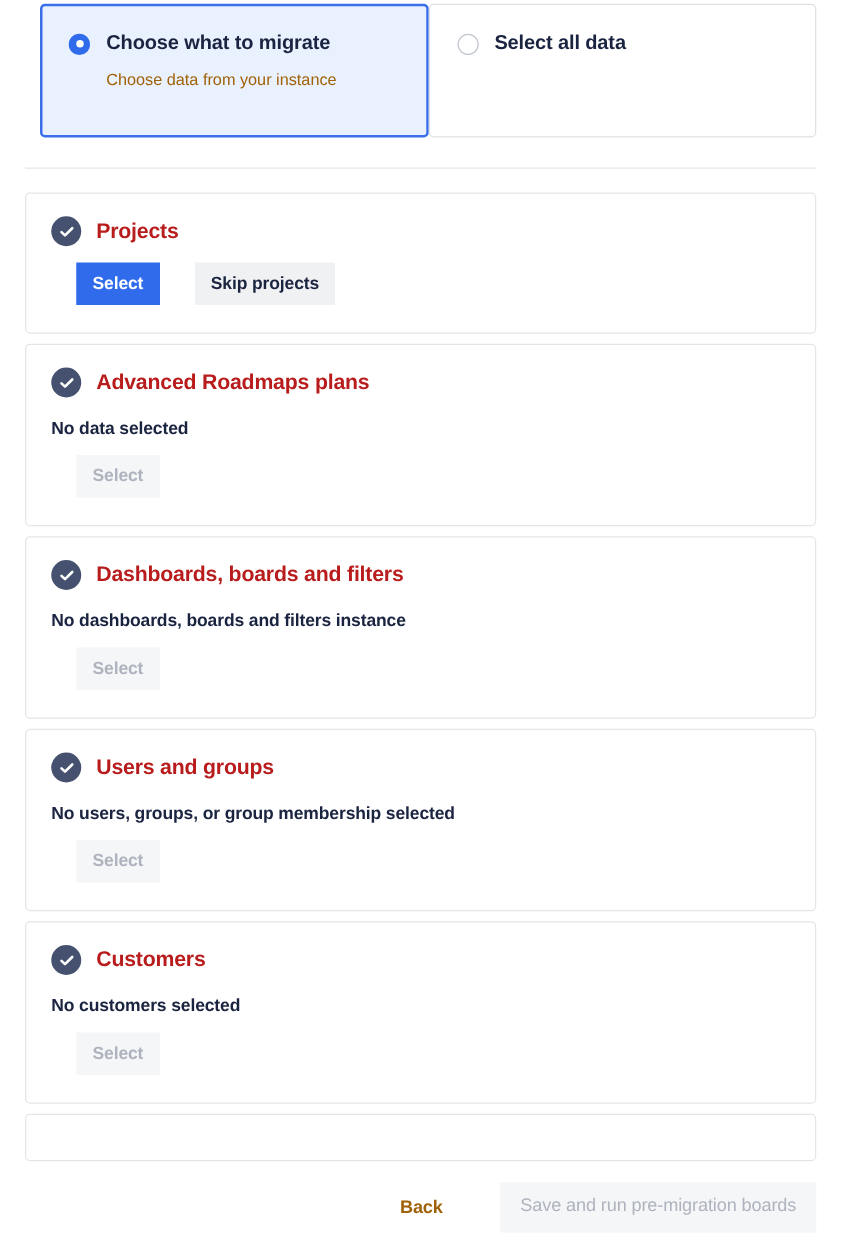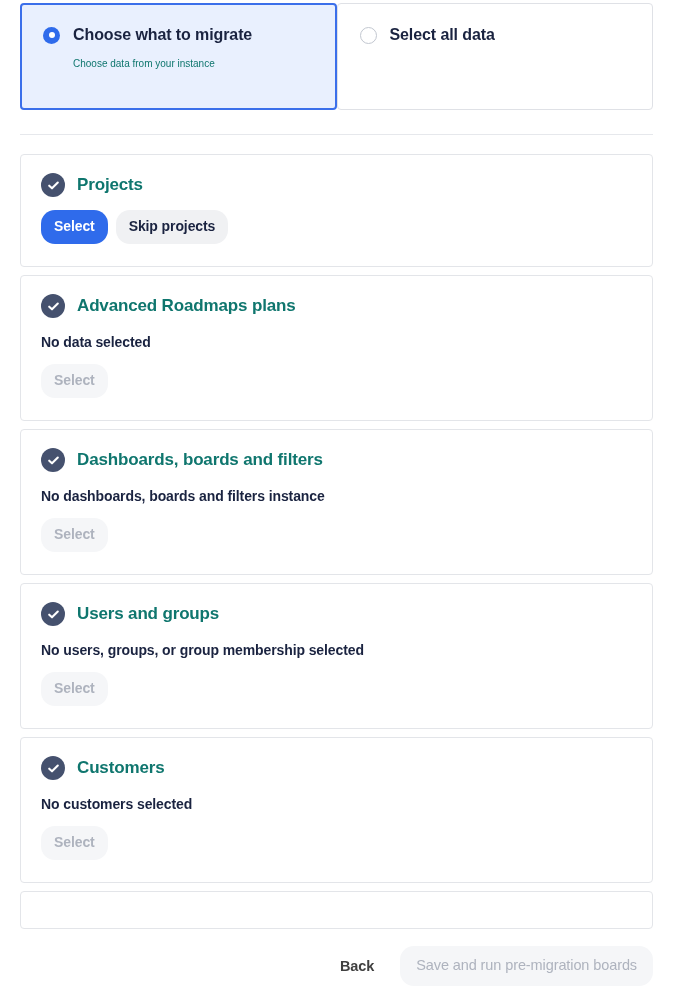--- a/index.html
+++ b/index.html
@@ -27,20 +27,21 @@
     width: 683px;
     height: 932px;
     overflow: hidden;
     background: #FFFFFF;
   }
 
   
   .option-row {
     display: flex;
     padding: 3px 30px 0 20px;
+    margin-left: 12px;
   }
 
   .option-card {
     flex: 1 1 0;
     min-width: 0;
     height: 107px;
     border: 1px solid #DFE1E6;
     border-radius: 4px;
     background: #FFFFFF;
     padding: 22px 18px 0 22px;
@@ -86,22 +87,22 @@
     font-size: 16px;
     font-weight: bold;
     color: #1A2340;
     letter-spacing: -0.1px;
     line-height: 18px;
   }
 
   .option-sub {
     margin-top: 11px;
     margin-left: 30px;
-    font-size: 10px;
-    color: #0f766e;
+    font-size: 13px;
+    color: #a16207;
     line-height: 18px;
   }
 
   
   .divider {
     margin: 24px 30px 0 20px;
     height: 1px;
     background: #E6E8EC;
   }
 
@@ -137,21 +138,21 @@
     background: #45516E;
     display: flex;
     align-items: center;
     justify-content: center;
   }
   .check-icon svg { display: block; }
 
   .card-title {
     font-size: 17px;
     font-weight: bold;
-    color: #0f766e;
+    color: #b91c1c;
     letter-spacing: -0.15px;
     line-height: 20px;
   }
 
   .card-status {
     margin-top: 16px;
     font-size: 14px;
     font-weight: bold;
     color: #1A2340;
     letter-spacing: -0.1px;
@@ -162,25 +163,26 @@
     margin-top: 13px;
     display: flex;
     gap: 8px;
   }
 
   .btn {
     font-family: "Liberation Sans", sans-serif;
     font-size: 14px;
     font-weight: bold;
     border: none;
-    border-radius: 14px;
+    border-radius: 0;
     padding: 8px 13px 9px 13px;
     line-height: 17px;
     cursor: pointer;
     letter-spacing: -0.1px;
+    margin-left: 20px;
   }
 
   .btn-primary {
     background: #2F6BEB;
     color: #FFFFFF;
   }
 
   .btn-secondary {
     background: #F0F1F3;
     color: #1A2340;
@@ -203,21 +205,21 @@
     display: flex;
     align-items: center;
     justify-content: flex-end;
     padding-right: 30px;
     gap: 16px;
   }
 
   .back-link {
     font-size: 14.5px;
     font-weight: bold;
-    color: #404040;
+    color: #a16207;
     background: none;
     border: none;
     font-family: "Liberation Sans", sans-serif;
     cursor: pointer;
     padding: 8px 10px;
     letter-spacing: -0.1px;
   }
 
   .btn-footer {
     font-size: 14.5px;

